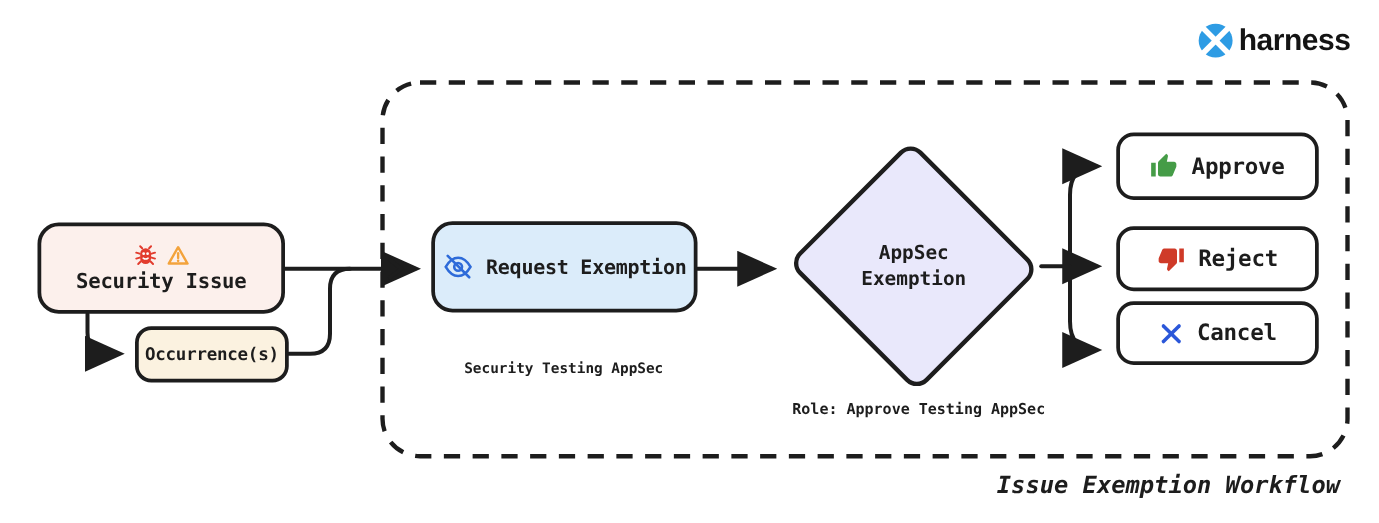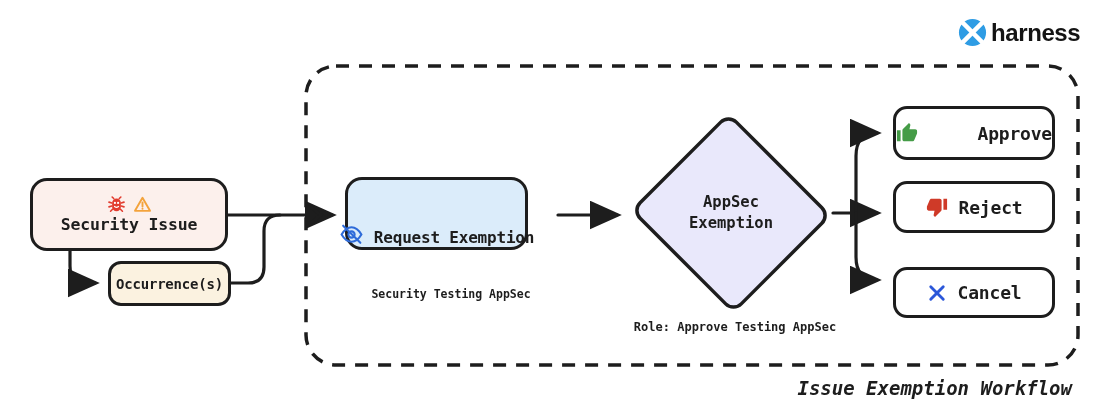--- a/index.html
+++ b/index.html
@@ -14,34 +14,34 @@
     display:flex;align-items:center;justify-content:center;
   }
   .node .lbl{font-weight:bold;letter-spacing:-0.2px;white-space:nowrap;}
   #security-issue{left:30px;top:178px;width:198px;height:73px;border-radius:17px;
     background:#fcf0ec;flex-direction:column;gap:1px;}
   #security-issue .icons{display:flex;gap:7px;align-items:center;}
   #security-issue .lbl{font-size:16.5px;}
   #occurrences{left:108px;top:261px;width:123px;height:45px;border-radius:13px;
     background:#fbf2e0;}
   #occurrences .lbl{font-size:14px;}
-  #request-exemption{left:345px;top:177px;width:183px;height:73px;border-radius:17px;
-    background:#dbecfa;gap:10px;align-items:flex-end;}
+  #request-exemption{left:345px;top:177px;width:213px;height:73px;border-radius:17px;
+    background:#dbecfa;gap:10px;}
   #request-exemption .lbl{font-size:16px;}
   .caption{position:absolute;z-index:2;text-align:center;font-weight:bold;
     font-size:11.5px;line-height:13.5px;white-space:pre;}
   #roles-caption{left:316px;top:261px;width:270px;}
   #role-caption{left:620px;top:321px;width:230px;font-size:12px;}
   #diamond-label{position:absolute;z-index:2;left:656px;top:192px;width:150px;
     text-align:center;font-weight:bold;font-size:15.5px;line-height:21px;}
   .action{left:893px;width:162px;border-radius:14px;gap:11px;background:#ffffff;}
   .action .lbl{font-size:18px;}
-  #approve{top:106px;height:54px;justify-content:space-between;}
+  #approve{top:106px;height:54px;}
   #reject{top:181px;height:52px;}
-  #cancel{top:267px;height:51px;}
+  #cancel{top:241px;height:51px;}
   #harness-logo{position:absolute;z-index:2;left:957px;top:17px;
     display:flex;align-items:center;gap:3px;}
   #harness-logo .word{font-family:"Liberation Sans","DejaVu Sans",sans-serif;
     font-weight:700;font-size:24px;color:#141414;letter-spacing:-0.4px;}
   #workflow-title{position:absolute;z-index:2;left:770px;top:377px;width:302px;
     text-align:right;font-weight:bold;font-size:19px;color:#1d1d1d;font-style:italic;}
   .icon{display:inline-flex;}
 </style>
 </head>
 <body>

